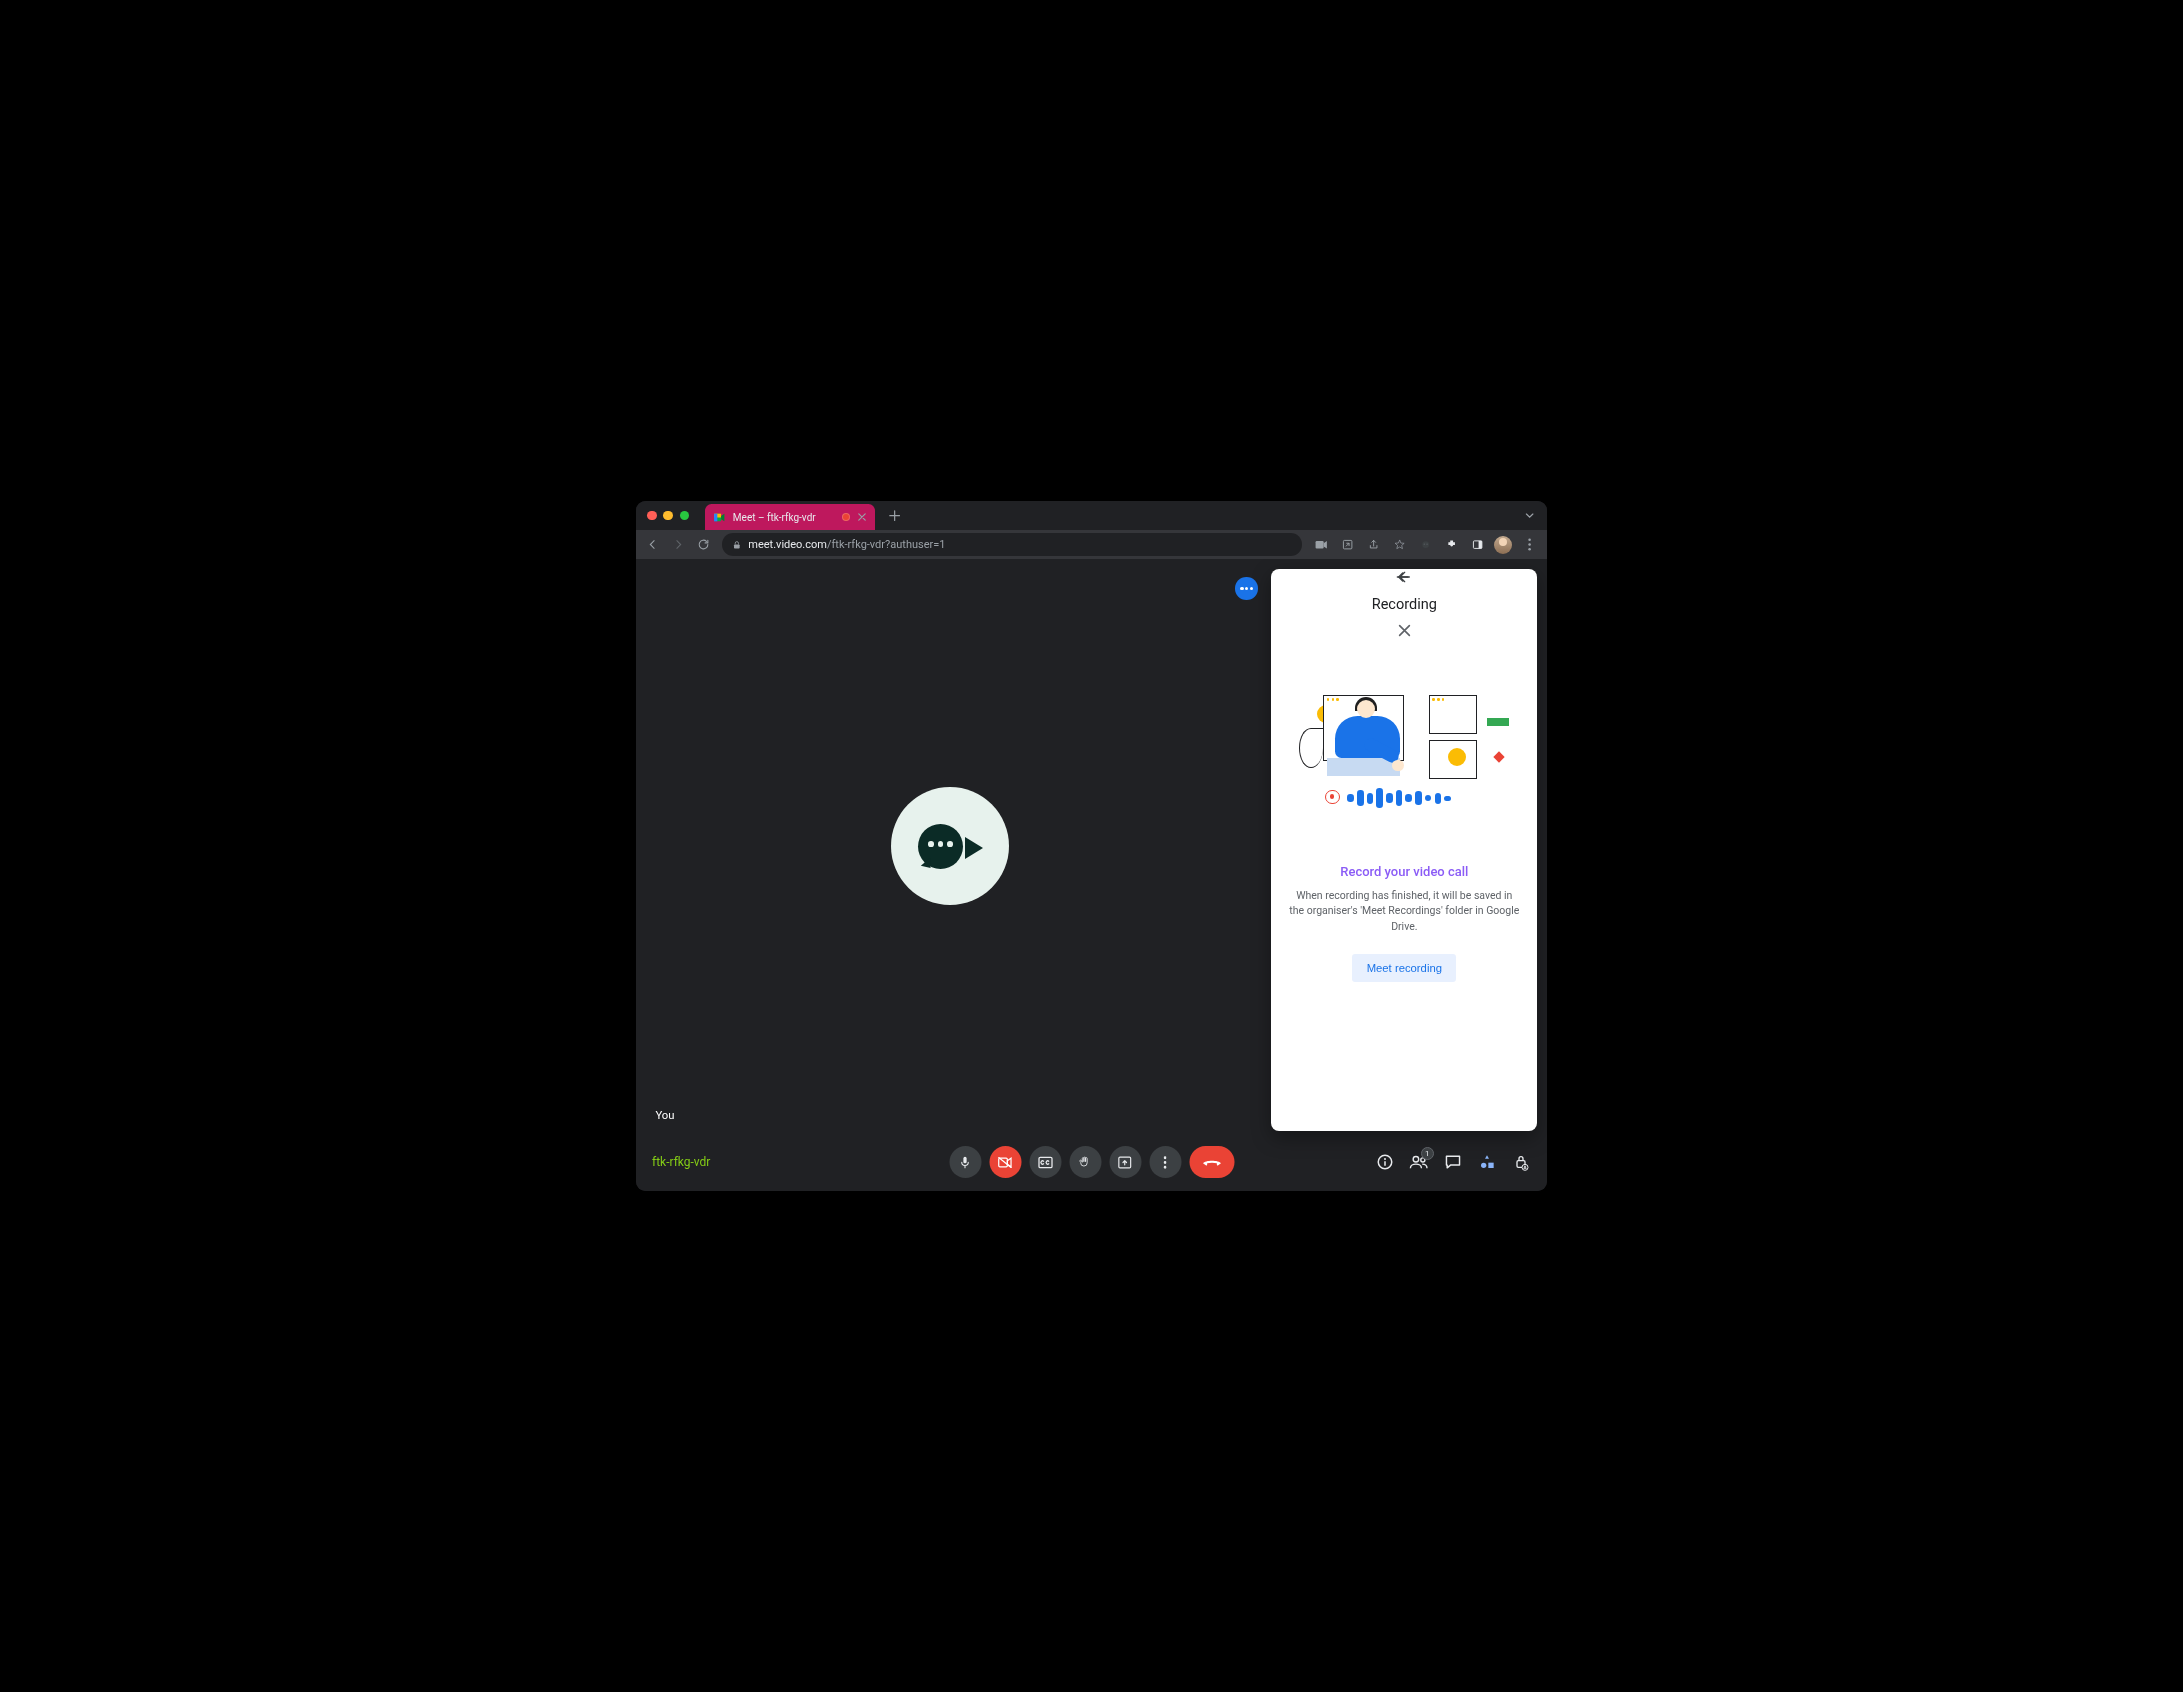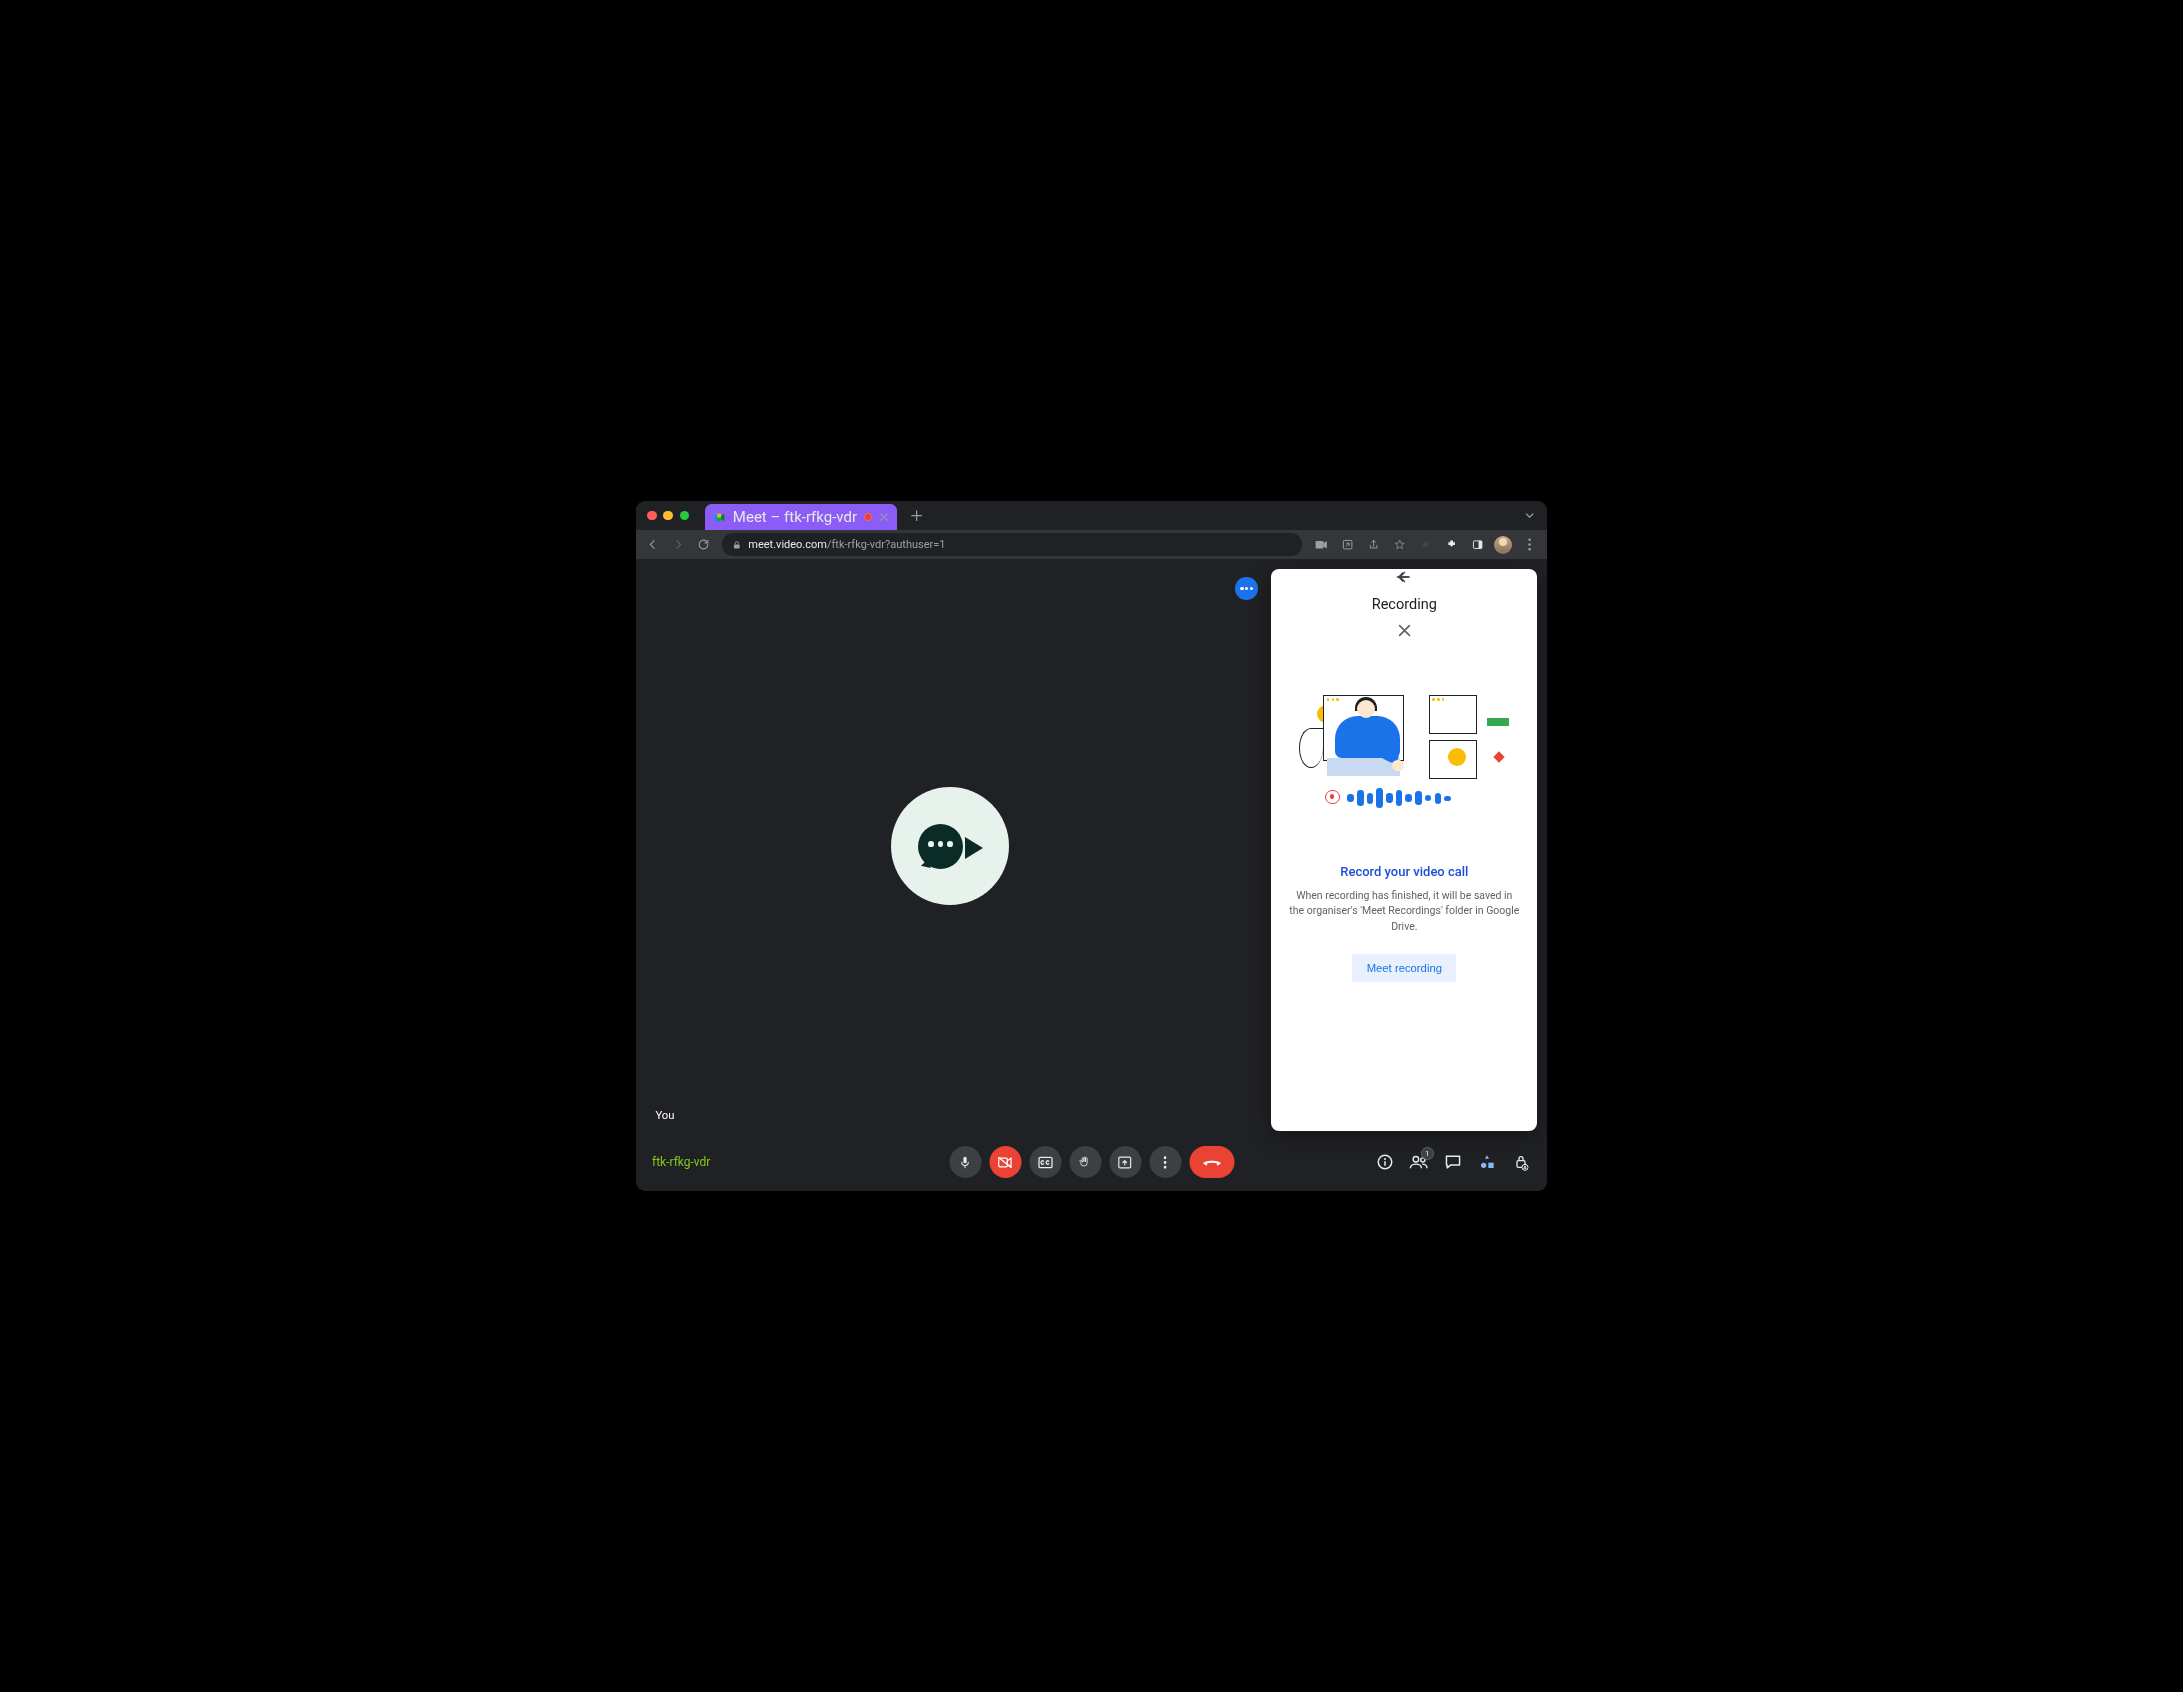--- a/index.html
+++ b/index.html
@@ -33,27 +33,27 @@
   }
   .traffic { display: flex; gap: 6.5px; margin-left: 4.8px; }
   .traffic span { width: 9.7px; height: 9.7px; border-radius: 50%; }
   .tl-red { background: #ff5f57; }
   .tl-yellow { background: #febc2e; }
   .tl-green { background: #28c840; }
   .tab {
     display: flex;
     align-items: center;
     gap: 6.5px;
-    background: #8b5cf6;
+    background: #be185d;
     height: 26px;
     margin-left: 16px;
     padding: 0 8px;
     border-radius: 6.5px 6.5px 0 0;
     min-width: 170px;
-    font-size: 15px;
+    font-size: 10px;
     color: #e8eaed;
     margin-top: 3.2px;
   }
   .tab-favicon { width: 13px; height: 13px; }
   .tab-title { flex: 1; white-space: nowrap; overflow: hidden; text-overflow: ellipsis; }
   .rec-dot { width: 8px; height: 8px; border-radius: 50%; background: #ea4335; border: 1.6px solid rgba(255,255,255,.2); }
   .tab-close { width: 11.3px; height: 11.3px; display:flex;align-items:center;justify-content:center;color:#9aa0a6;font-size:11.3px;line-height:1; }
   .newtab { margin-left: 9.7px; color:#9aa0a6; font-size:14.5px; line-height:1; width:19.4px; height:19.4px; display:flex;align-items:center;justify-content:center; border-radius:50%;}
   .title-right { margin-left:auto; color:#9aa0a6; width:22.6px; height:22.6px; display:flex;align-items:center;justify-content:center;}
   
@@ -149,21 +149,21 @@
   .ill-person .arm{width:37px;height:13px;background:#1a73e8;border-radius:8px;position:absolute;left:32px;top:44px;transform:rotate(28deg);}
   .ill-person .hand{width:11.3px;height:11.3px;background:#fde7cf;border-radius:50%;position:absolute;left:61px;top:60px;}
   .ill-rect{position:absolute;left:27.5px;top:87px;width:73px;height:18px;background:#c7daf2;}
   .ill-gbar{position:absolute;right:0;top:47px;width:22.6px;height:8px;background:#34a853;}
   .ill-rbox{position:absolute;right:6.5px;top:82px;width:8px;height:8px;background:#ea4335;transform:rotate(45deg);}
   .ill-avatar{position:absolute;right:43px;top:77px;width:18px;height:18px;background:#fbbc04;border-radius:50%;}
   .ill-wave{position:absolute;left:48px;top:117px;width:105px;height:21px;display:flex;align-items:center;gap:3.2px;}
   .ill-wave span{width:6.5px;background:#1a73e8;border-radius:3.2px;}
   .ill-rec{position:absolute;left:26px;top:119px;width:14.5px;height:14.5px;border:1.6px solid #ea4335;border-radius:50%;}
   .ill-rec::after{content:"";position:absolute;left:3.2px;top:3.2px;width:4.8px;height:4.8px;background:#ea4335;border-radius:50%;}
-  .panel-h3{font-size:13px;color:#1d4ed8;margin-top:32px;font-weight:500;text-align:center;}
+  .panel-h3{font-size:13px;color:#8b5cf6;margin-top:32px;font-weight:500;text-align:center;}
   .panel-desc{font-size:10.5px;color:#5f6368;text-align:center;margin-top:9px;line-height:1.5;padding:0 3.2px;}
   .start-btn{
     margin-top:19.4px;padding:8px 14.5px;background:#e8f0fe;color:#1a73e8;
     border:none;border-radius:3.2px;font-size:11.3px;font-weight:500;
   }
 
   
   .bottombar{
     position:absolute;left:0;right:0;bottom:0;height:58px;
     display:flex;align-items:center;padding:0 16px;

